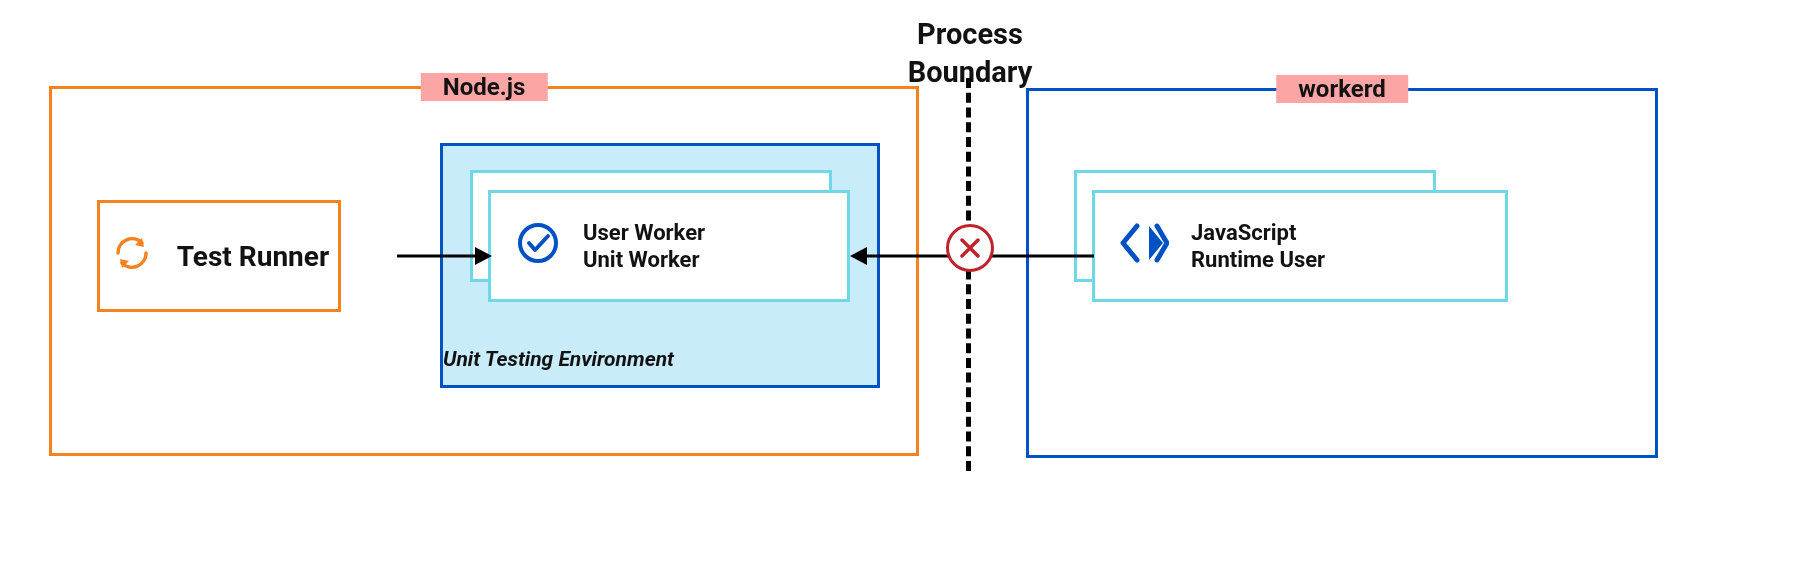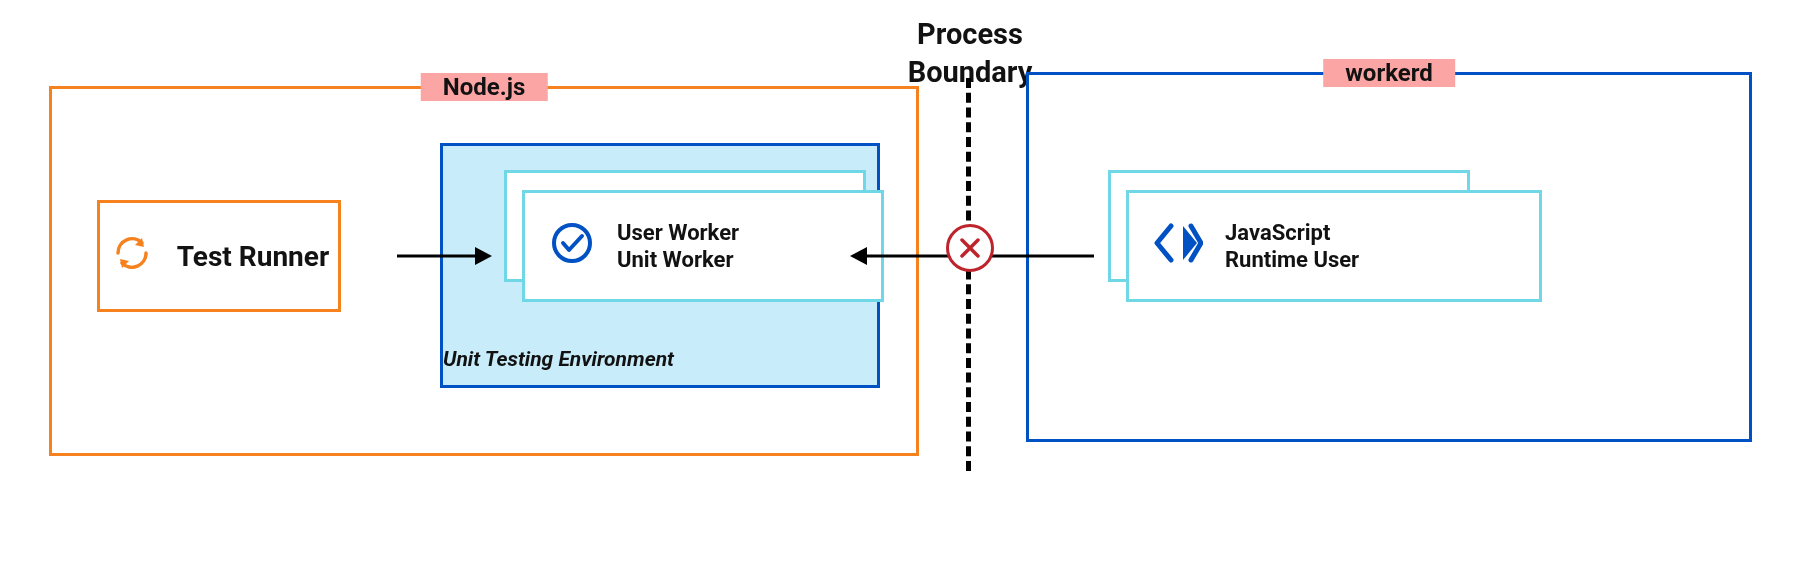--- a/index.html
+++ b/index.html
@@ -32,42 +32,42 @@
     background:#fca5a5;
     padding:0 22px;
     font-size:24px;
     white-space:nowrap;
   }
   .nodejs-box{
     left:49px; top:86px; width:870px; height:370px;
     border:3px solid var(--orange);
   }
   .workerd-box{
-    left:1026px; top:72px; width:726px; height:370px;
+    left:1026px; top:88px; width:632px; height:370px;
     border:3px solid var(--blue);
   }
   .testrunner-box{
     left:97px; top:200px; width:244px; height:112px;
     border:3px solid var(--orange);
     display:flex; align-items:center; justify-content:center; gap:22px;
     font-size:28px;
   }
   .env-box{
     left:440px; top:143px; width:440px; height:245px;
     border:3px solid var(--blue);
     background:var(--lightblue);
   }
   .env-label{
     position:absolute; bottom:14px; left:0; right:12px;
     text-align:left; font-size:21px;font-style:italic;
   }
   .stack{position:absolute;}
   .stack .back,.stack .front{
     position:absolute; box-sizing:border-box;
-    background:#fff; border:3px solid var(--cyan-border);margin-left:34px;
+    background:#fff; border:3px solid var(--cyan-border);
   }
   .stack .front{
     display:flex; align-items:center; gap:22px;
     padding-left:24px; font-size:22px; line-height:1.25;
   }
   .stack-unit{left:470px; top:170px; width:380px; height:150px;}
   .stack-unit .back {left:0; top:0; width:362px; height:112px;}
   .stack-unit .front{left:18px; top:20px; width:362px; height:112px;}
   .stack-js{left:1074px; top:170px; width:380px; height:150px;}
   .stack-js .back {left:0; top:0; width:362px; height:112px;}

